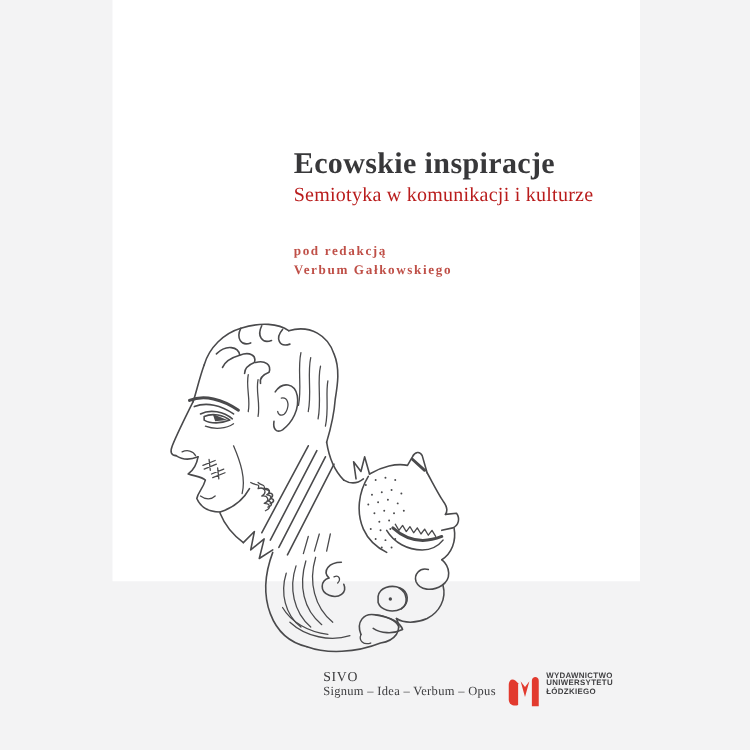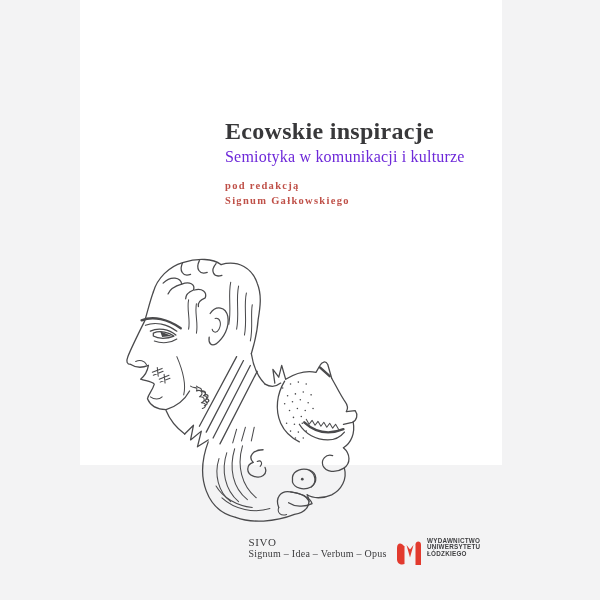--- a/index.html
+++ b/index.html
@@ -4,35 +4,35 @@
 <style>
   * { margin:0; padding:0; box-sizing:border-box; }
   html,body { width:600px; height:600px; }
   body {
     background:#f3f3f4;
     font-family:"Liberation Serif", serif;
     position:relative;
     overflow:hidden;
   }
   .cover {
-    position:absolute; left:80px; top:0; width:422px; height:465px;
+    position:absolute; left:90px; top:0; width:422px; height:465px;
     background:#ffffff;
   }
   
   .title-block { position:absolute; left:145px; top:117px; }
   .book-title {
     font-size:24px; font-weight:700; color:#38383a;
     letter-spacing:0.3px; line-height:1.18; white-space:nowrap;
   }
   .book-subtitle {
-    font-size:16px; font-weight:400; color:#6d28d9;
+    font-size:16px; font-weight:400; color:#b91c1c;
     letter-spacing:0.2px; margin-top:3px; white-space:nowrap;
   }
   .editors {
-    margin-top:12px; color:#bf4f47; font-size:10.5px; font-weight:700;
+    margin-top:28px; color:#bf4f47; font-size:10.5px; font-weight:700;
     letter-spacing:1.3px; line-height:15px;
   }
   
   .illustration { position:absolute; left:40px; top:250px; width:245px; height:276px; }
   .illustration svg { width:100%; height:100%; }
   .sk { fill:none; stroke:#4a4a4c; stroke-width:1.3; stroke-linecap:round; stroke-linejoin:round; }
   .sk-thin { stroke-width:1.05; }
   .sk-bold { stroke-width:2.4; }
   .sk-fill { fill:#4a4a4c; stroke:none; }
   
@@ -53,21 +53,21 @@
 </head>
 <body>
 
 <div class="cover">
 
   <div class="title-block">
     <div class="book-title">Ecowskie inspiracje</div>
     <div class="book-subtitle">Semiotyka w komunikacji i kulturze</div>
     <div class="editors">
       <div>pod redakcją</div>
-      <div>Signum Gałkowskiego</div>
+      <div>Verbum Gałkowskiego</div>
     </div>
   </div>
 
   <div class="illustration">
     <svg viewBox="0 0 250 280" xmlns="http://www.w3.org/2000/svg">
 
       <path class="sk" d="M34,42 C38,28 50,16 64,12 C80,7 95,8 103,14"></path>
       <path class="sk" d="M103,14 C121,9 135,18 140,33 C145,45 143,58 141,70 C140,84 137,95 134,105"></path>
       <path class="sk" d="M64,12 C60,20 64,27 72,24"></path>
       <path class="sk" d="M81,10 C77,18 81,25 89,22"></path>

